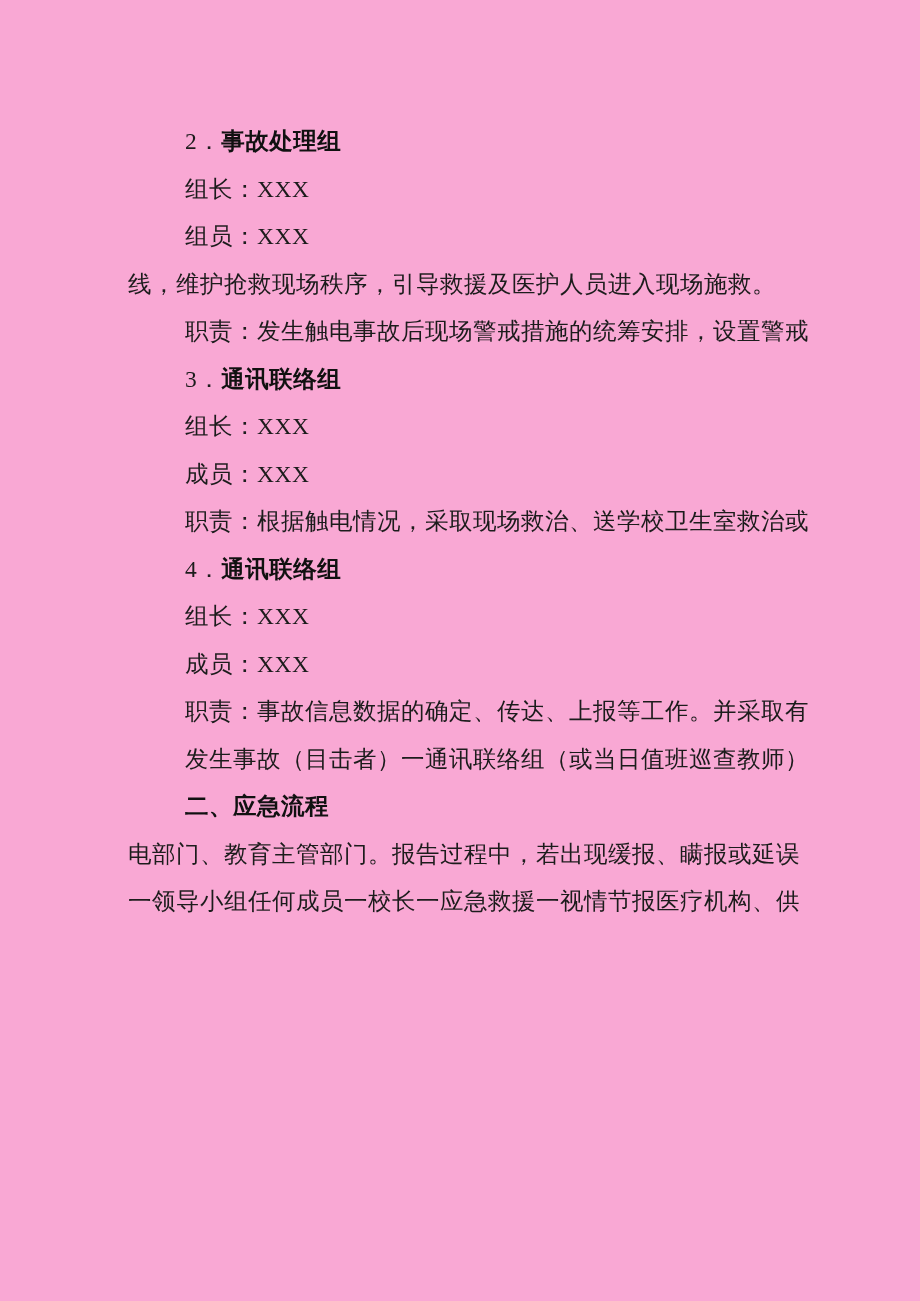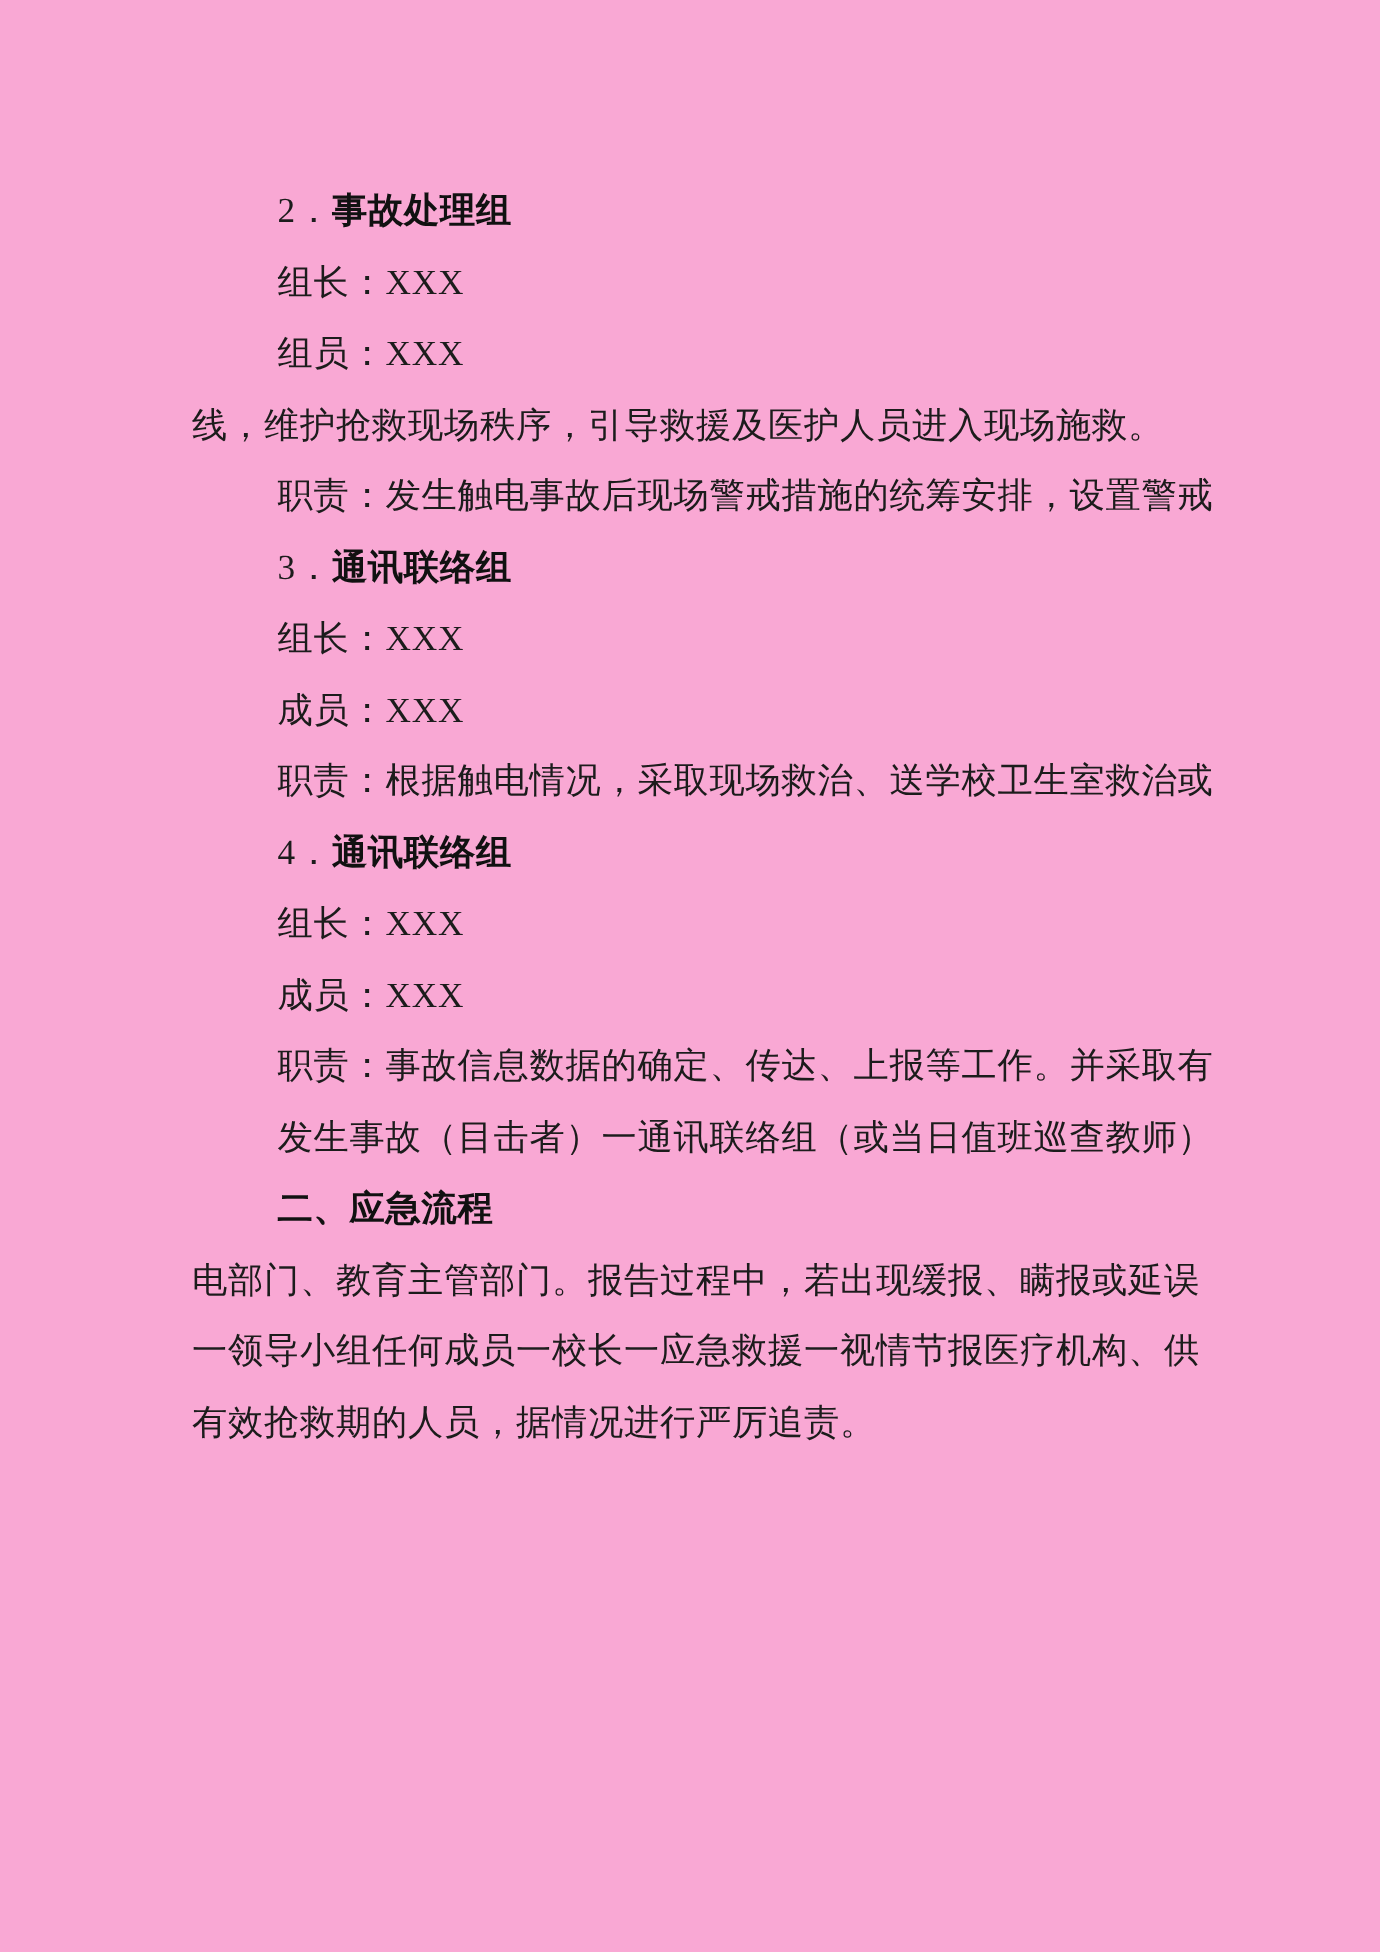--- a/index.html
+++ b/index.html
@@ -54,15 +54,14 @@
       <div class="line indent"><span class="run">成员：XXX</span></div>
       <div class="line indent"><span class="run">职责：根据触电情况，采取现场救治、送学校卫生室救治或</span></div>
       <div class="line indent"><span class="run">4．</span><span class="run bold">通讯联络组</span></div>
       <div class="line indent"><span class="run">组长：XXX</span></div>
       <div class="line indent"><span class="run">成员：XXX</span></div>
       <div class="line indent"><span class="run">职责：事故信息数据的确定、传达、上报等工作。并采取有</span></div>
       <div class="line indent"><span class="run">发生事故（目击者）一通讯联络组（或当日值班巡查教师）</span></div>
       <div class="line indent"><span class="run bold">二、应急流程</span></div>
       <div class="line"><span class="run">电部门、教育主管部门。报告过程中，若出现缓报、瞒报或延误</span></div>
       <div class="line"><span class="run">一领导小组任何成员一校长一应急救援一视情节报医疗机构、供</span></div>
-      <div class="line"><span class="run">有效抢救期的人员，据情况进行严厉追责。</span></div>
     </div>
 </div>
 
 </body></html>

